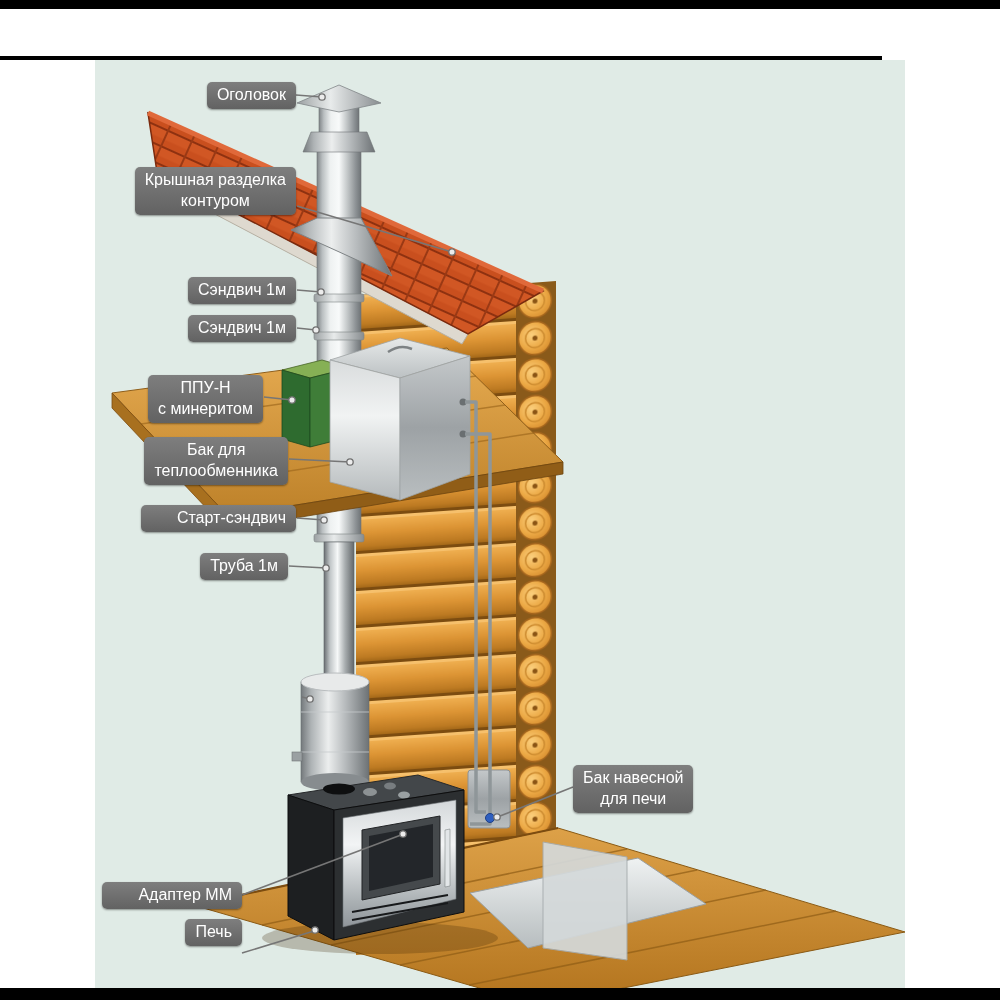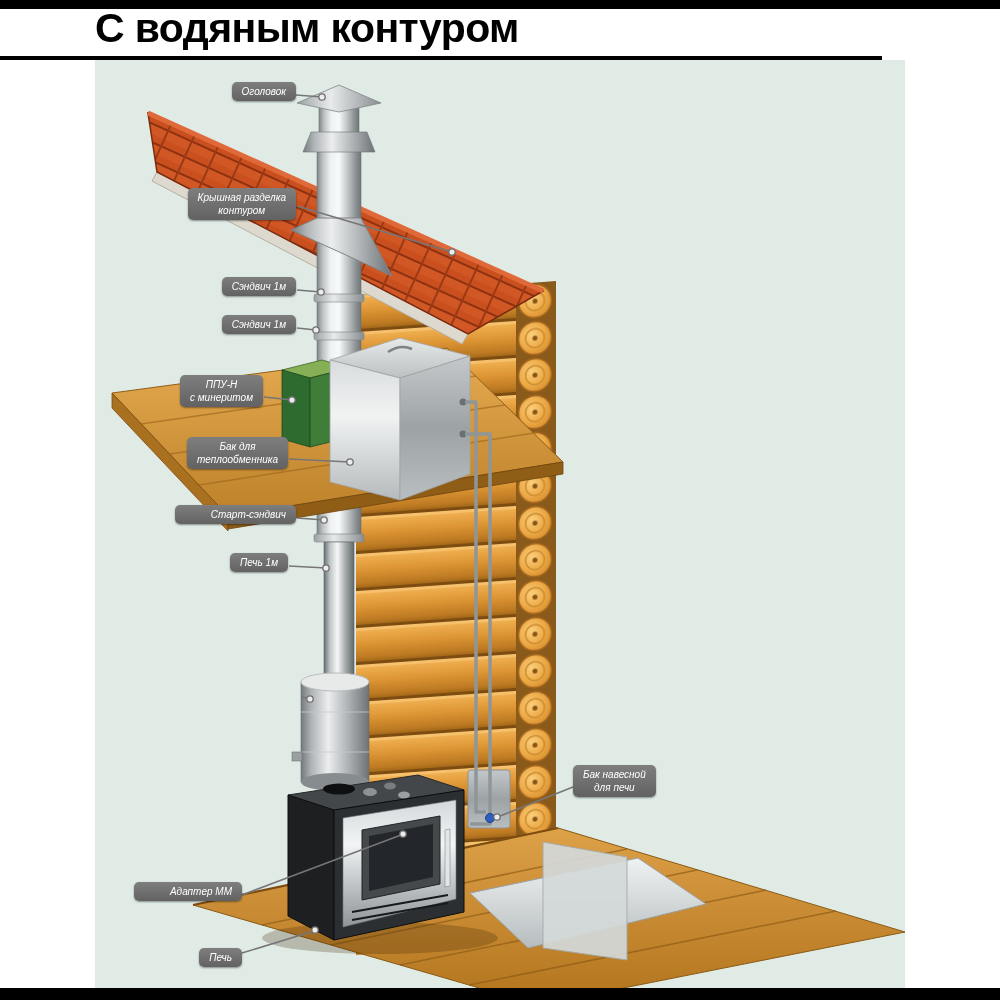--- a/index.html
+++ b/index.html
@@ -6,31 +6,30 @@
   body{width:1000px;height:1000px;position:relative;font-family:"Liberation Sans",sans-serif;overflow:hidden;}
   .stage{position:absolute;left:0;top:0;width:1000px;height:1000px;background:#fff;}
   .bar{position:absolute;left:0;width:1000px;background:#000;z-index:6;}
   .bar.top{top:0;height:9px;}
   .bar.bottom{top:988px;height:12px;}
   .rule{position:absolute;left:0;top:56px;width:882px;height:4px;background:#000;z-index:6;}
   .title{position:absolute;left:95px;top:5px;font-size:41px;font-weight:bold;color:#000;letter-spacing:-0.6px;z-index:6;white-space:nowrap;}
   .panel{position:absolute;left:95px;top:60px;width:810px;height:928px;background:#e0ebe6;z-index:1;}
   .scene{position:absolute;left:0;top:0;width:1000px;height:1000px;z-index:2;pointer-events:none;}
   .label{position:absolute;z-index:4;background:linear-gradient(#7e7e7e,#626262);color:#fff;
-         font-size:10px;line-height:1.3;padding:3px 10px;border-radius:5px;text-align:center;
-         box-shadow:0 1px 2px rgba(0,0,0,.4);white-space:nowrap;font-style:italic;}
+         font-size:16px;line-height:1.3;padding:3px 10px;border-radius:5px;text-align:center;
+         box-shadow:0 1px 2px rgba(0,0,0,.4);white-space:nowrap;}
   .label .l{display:block;}
 </style>
 </head>
 <body>
 
 <div class="stage">
 
   <div class="bar top"></div>
-  <div class="title"><span>С водяным контуром</span></div>
   <div class="rule"></div>
   <div class="panel"></div>
 
   <svg class="scene" viewBox="0 0 1000 1000" xmlns="http://www.w3.org/2000/svg">
     <defs>
       <clipPath id="panelClip">
           <rect x="95" y="61" width="810" height="927"></rect>
         </clipPath>
 
       <linearGradient id="logGrad" x1="0" y1="0" x2="0" y2="1">
@@ -248,21 +247,21 @@
         <circle cx="403" cy="834" r="3.2"></circle>
           <circle cx="315" cy="930" r="3.2"></circle>
       </g>
     </g>
   </svg>
 
   <div class="label" style="right:704px;top:82px;">
     <span class="l">Оголовок</span>
       <span class="l"></span>
   </div>
-  <div class="label" style="right:704px;top:188px;">
+  <div class="label" style="right:704px;top:167px;">
     <span class="l">Крышная разделка</span>
       <span class="l">контуром</span>
   </div>
   <div class="label" style="right:704px;top:277px;">
     <span class="l">Сэндвич 1м</span>
       <span class="l"></span>
   </div>
   <div class="label" style="right:704px;top:315px;">
     <span class="l">Сэндвич 1м</span>
       <span class="l"></span>
@@ -273,30 +272,30 @@
   </div>
   <div class="label" style="right:712px;top:437px;">
     <span class="l">Бак для</span>
       <span class="l">теплообменника</span>
   </div>
   <div class="label" style="right:704px;top:505px;padding-left:36px;">
     <span class="l">Старт-сэндвич</span>
       <span class="l"></span>
   </div>
   <div class="label" style="right:712px;top:553px;">
-    <span class="l">Печь 1м</span>
+    <span class="l">Труба 1м</span>
       <span class="l"></span>
   </div>
   <div class="label" style="left:573px;top:765px;">
     <span class="l">Бак навесной</span>
       <span class="l">для печи</span>
   </div>
   <div class="label" style="right:758px;top:882px;padding-left:36px;">
     <span class="l">Адаптер ММ</span>
       <span class="l"></span>
   </div>
-  <div class="label" style="right:758px;top:948px;">
+  <div class="label" style="right:758px;top:919px;">
     <span class="l">Печь</span>
       <span class="l"></span>
   </div>
 
   <div class="bar bottom"></div>
 </div>
 
 </body></html>

